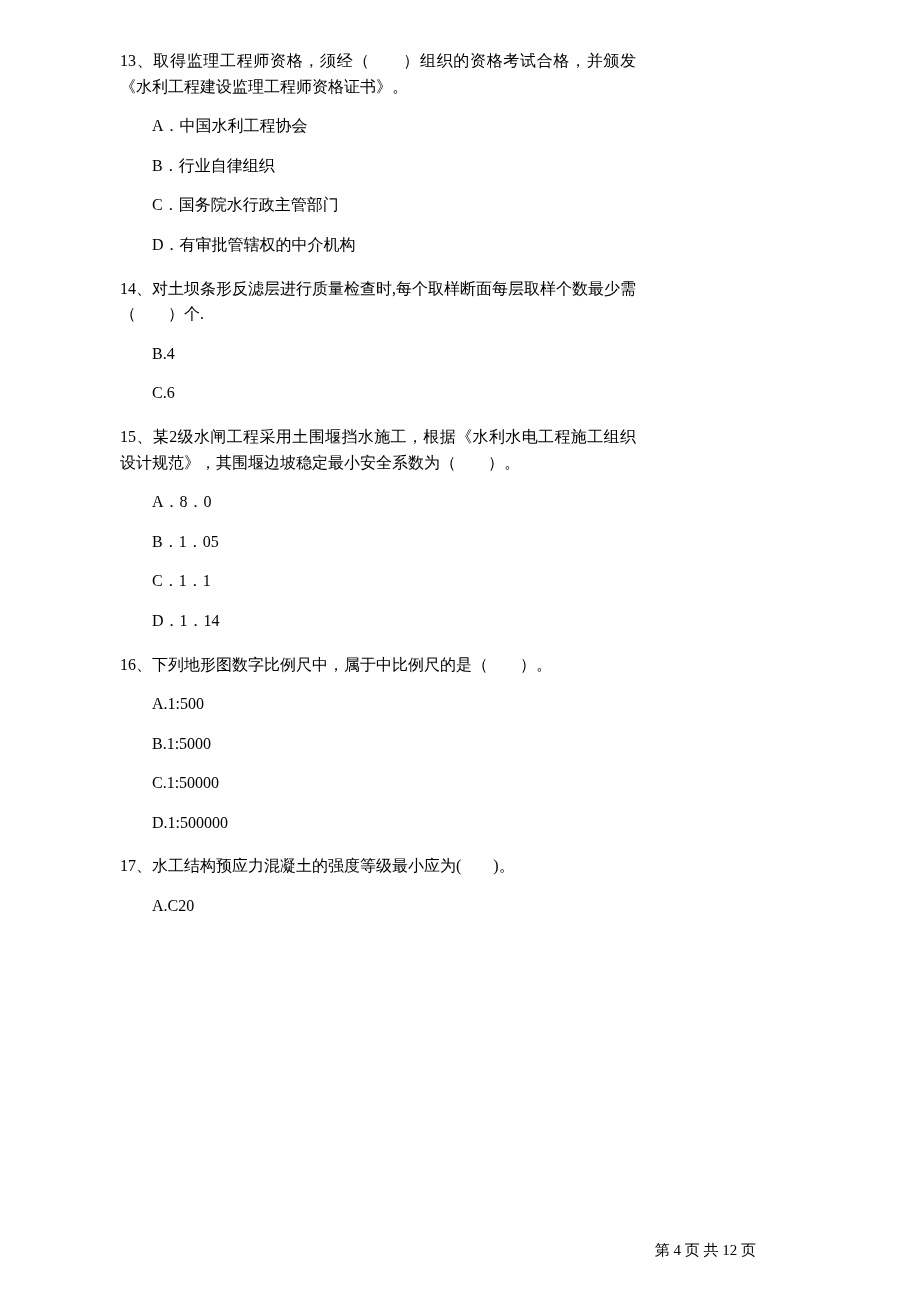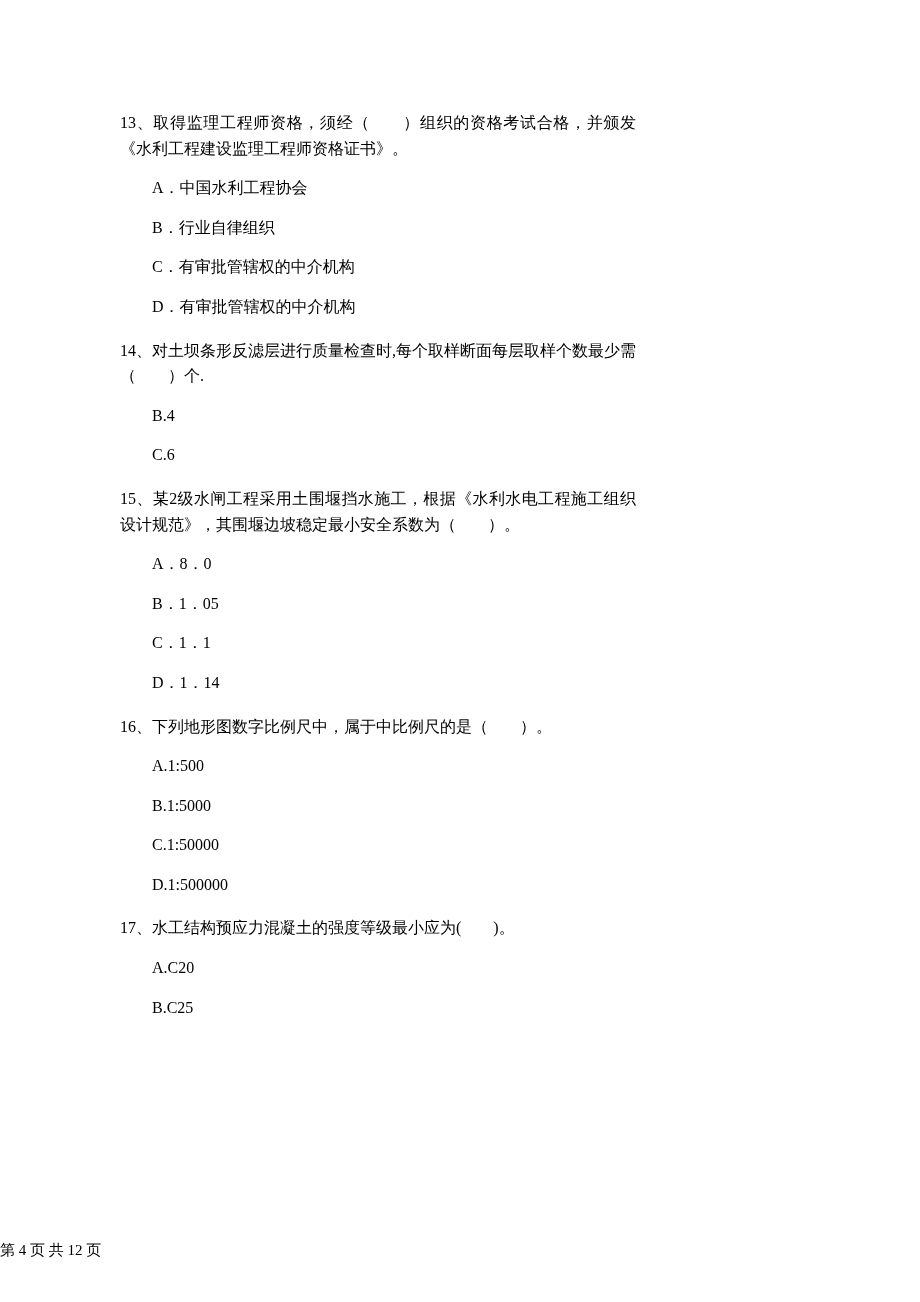--- a/index.html
+++ b/index.html
@@ -5,21 +5,21 @@
   body {
     margin: 0;
     padding: 0;
     background: #ffffff;
     font-family: "SimSun", "宋体", serif;
     color: #000000;
   }
   .page {
     width: 756px;
     height: 1302px;
-    padding: 110px 120px 0 120px;
+    padding: 48px 120px 0 120px;
     box-sizing: border-box;
     position: relative;
     font-size: 16px;
     line-height: 1.6;
   }
   .question {
     margin-bottom: 18px;
   }
   .q-text {
     margin-bottom: 14px;
@@ -27,34 +27,34 @@
   }
   .option {
     margin-left: 32px;
     margin-bottom: 14px;
   }
   .footer {
     position: absolute;
     bottom: 40px;
     left: 0;
     right: 0;
-    text-align: left;
+    text-align: right;
     font-size: 15px;
   }
 </style>
 </head>
 <body>
 
 <div class="page">
 
   <div class="question">
     <div class="q-text">13、取得监理工程师资格，须经（　　）组织的资格考试合格，并颁发《水利工程建设监理工程师资格证书》。</div>
     <div class="option">A．中国水利工程协会</div>
     <div class="option">B．行业自律组织</div>
-    <div class="option">C．有审批管辖权的中介机构</div>
+    <div class="option">C．国务院水行政主管部门</div>
     <div class="option">D．有审批管辖权的中介机构</div>
   </div>
 
   <div class="question">
     <div class="q-text">14、对土坝条形反滤层进行质量检查时,每个取样断面每层取样个数最少需（　　）个.</div>
     <div class="option">B.4</div>
     <div class="option">C.6</div>
   </div>
 
   <div class="question">
@@ -69,17 +69,16 @@
     <div class="q-text">16、下列地形图数字比例尺中，属于中比例尺的是（　　）。</div>
     <div class="option">A.1:500</div>
     <div class="option">B.1:5000</div>
     <div class="option">C.1:50000</div>
     <div class="option">D.1:500000</div>
   </div>
 
   <div class="question">
     <div class="q-text">17、水工结构预应力混凝土的强度等级最小应为(　　)。</div>
     <div class="option">A.C20</div>
-    <div class="option">B.C25</div>
   </div>
 
   <div class="footer">第 4 页 共 12 页</div>
 </div>
 
 </body></html>

